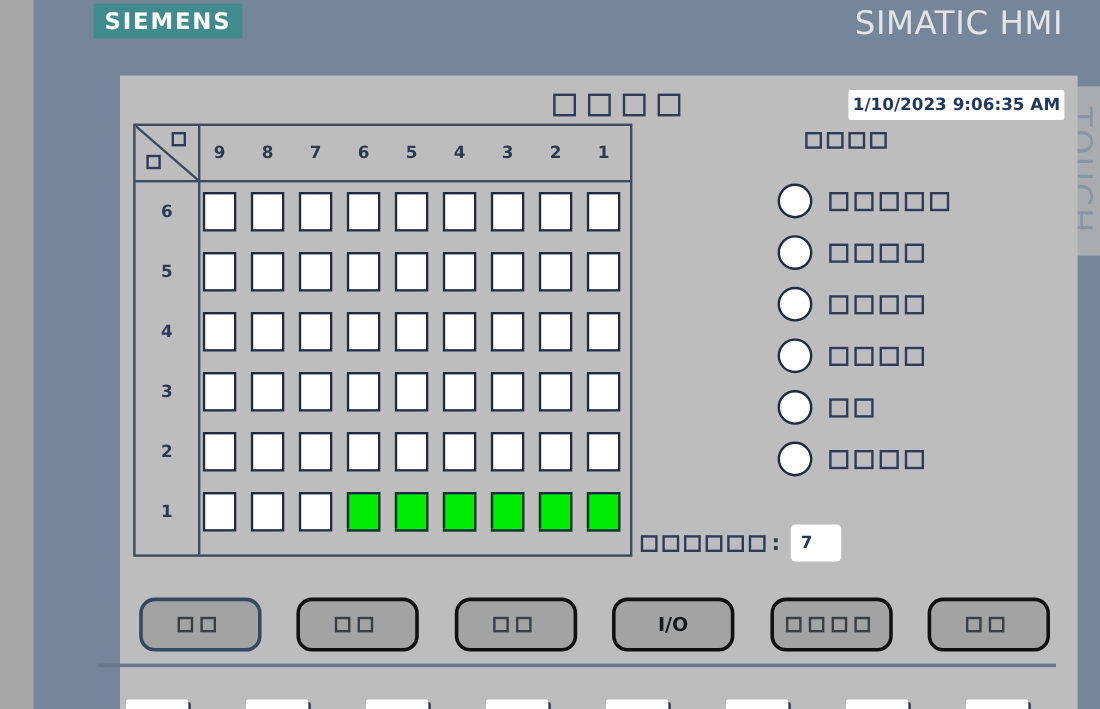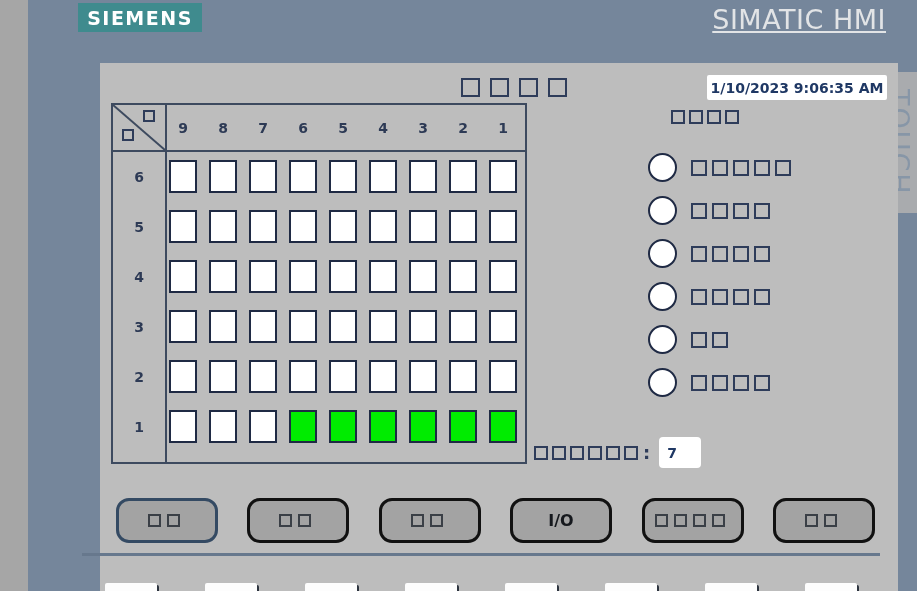--- a/index.html
+++ b/index.html
@@ -11,21 +11,21 @@
   .left-strip{position:absolute;left:0;top:0;width:28px;height:591px;background:#a6a6a6;}
   
   .brand-logo{
     position:absolute;left:78px;top:3px;width:124px;height:29px;
     background:#3f8b8e;color:#fff;font-weight:bold;font-size:19px;letter-spacing:1.5px;
     display:flex;align-items:center;justify-content:center;
   }
   .product-name{
     position:absolute;right:31px;top:2px;width:300px;height:34px;
     color:#e2e4e6;font-size:27px;font-weight:normal;letter-spacing:.5px;
-    display:flex;align-items:center;justify-content:flex-end;text-decoration:underline;
+    display:flex;align-items:center;justify-content:flex-end;
   }
   
   .touch-tab{
     position:absolute;left:882px;top:72px;width:35px;height:141px;background:#a9abae;
     writing-mode:vertical-rl;color:#8796a7;font-size:27px;letter-spacing:2px;
     display:flex;align-items:center;justify-content:center;
   }
   
   .screen{position:absolute;left:100px;top:63px;width:798px;height:576px;background:#bdbdbd;text-decoration:underline;}
   .screen-edge{position:absolute;left:82px;top:553px;width:798px;height:3px;background:#67788d;}

